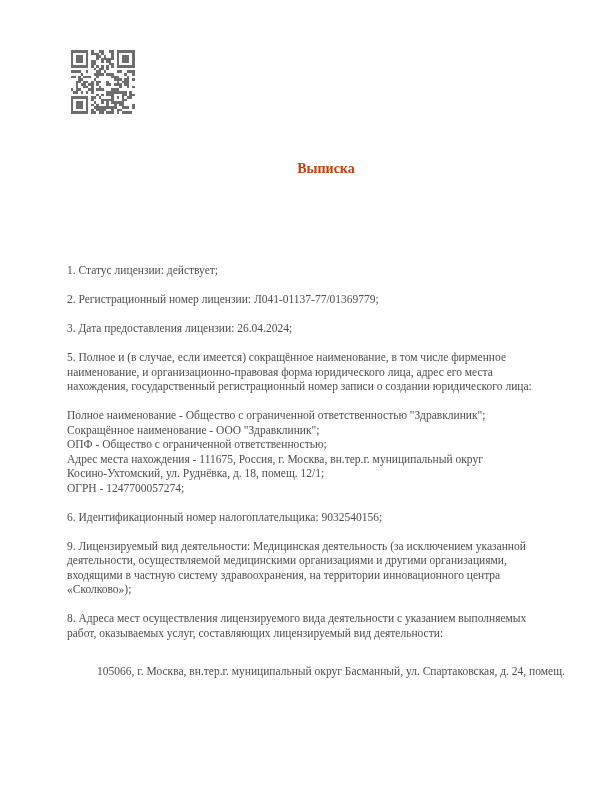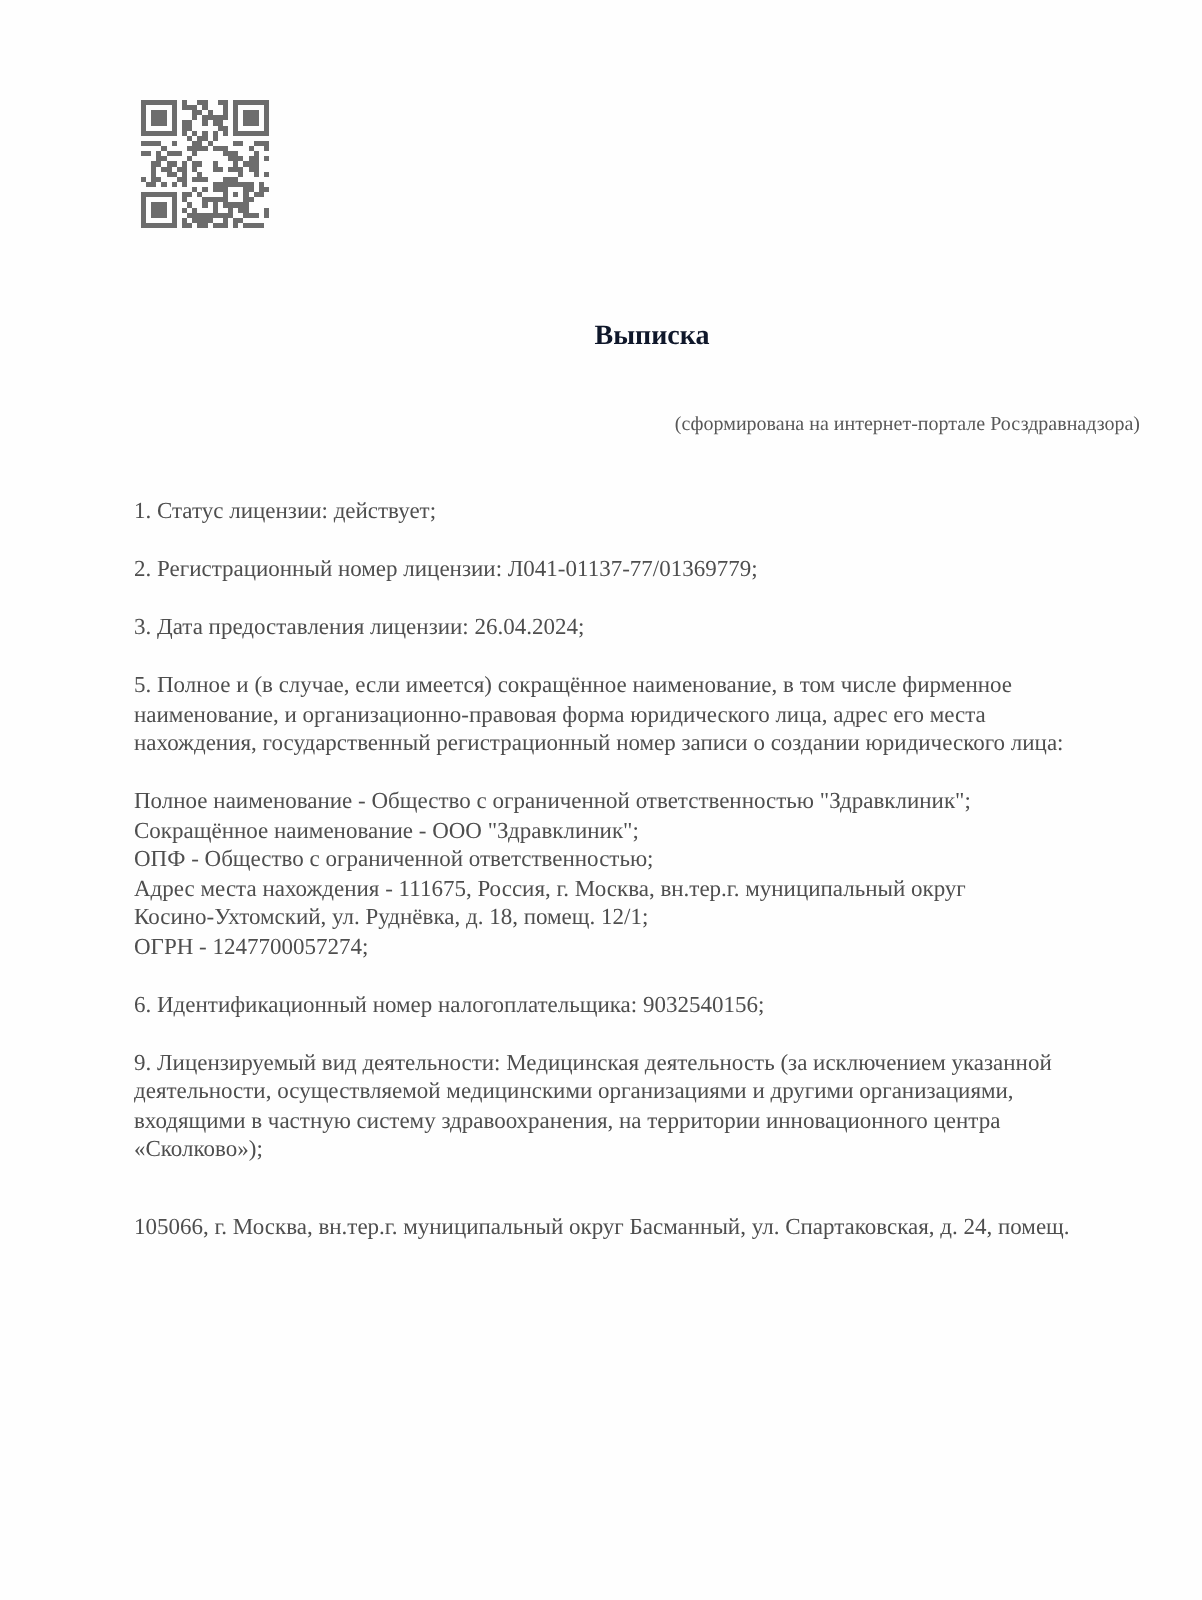--- a/index.html
+++ b/index.html
@@ -22,49 +22,50 @@
     width: 65px;
     height: 64px;
   }
   .qr svg { display: block; width: 100%; height: 100%; }
   .title-block {
     position: absolute;
     left: 66px;
     top: 160px;
     width: 520px;
     text-align: center;
-    color: #0f172a;
+    color: #c2410c;
     font-weight: bold;
     font-size: 14px;
     line-height: 17.5px;
   }
   .subtitle {
     position: absolute;
     right: 31px;
     top: 207px;
     color: #585858;
     font-size: 10px;
     line-height: 12px;
     text-align: right;
   }
   .doc-body {
     position: absolute;
     left: 67px;
-    top: 249px;
+    top: 263px;
     width: 528px;
     color: #4e4e4e;
     font-size: 11.5px;
     line-height: 14.5px;
   }
   .para {
     margin: 0 0 14.5px 0;
     white-space: pre-line;
   }
   .para-address {
     margin-top: 24px;
+    text-align: center;
   }
 </style>
 </head>
 <body>
 
 <div class="page">
 
   <div class="qr" aria-hidden="true">
       <svg viewBox="0 0 25 25" shape-rendering="crispEdges" xmlns="http://www.w3.org/2000/svg">
         <rect x="0" y="0" width="7" height="7" fill="#6d6d6d"></rect>
@@ -274,36 +275,37 @@
         <rect x="21" y="24" width="1" height="1" fill="#6d6d6d"></rect>
         <rect x="22" y="24" width="1" height="1" fill="#6d6d6d"></rect>
         <rect x="23" y="24" width="1" height="1" fill="#6d6d6d"></rect>
       </svg>
     </div>
 
   <div class="title-block">
     <div>Выписка</div>
   </div>
 
-  <div class="subtitle">(сформирована на интернет-портале Росздравнадзора)</div>
 
   <div class="doc-body">
     <p class="para">1. Статус лицензии: действует;</p>
     <p class="para">2. Регистрационный номер лицензии: Л041-01137-77/01369779;</p>
     <p class="para">3. Дата предоставления лицензии: 26.04.2024;</p>
     <p class="para">5. Полное и (в случае, если имеется) сокращённое наименование, в том числе фирменное
 наименование, и организационно-правовая форма юридического лица, адрес его места
 нахождения, государственный регистрационный номер записи о создании юридического лица:</p>
     <p class="para">Полное наименование - Общество с ограниченной ответственностью "Здравклиник";
 Сокращённое наименование - ООО "Здравклиник";
 ОПФ - Общество с ограниченной ответственностью;
 Адрес места нахождения - 111675, Россия, г. Москва, вн.тер.г. муниципальный округ
 Косино-Ухтомский, ул. Руднёвка, д. 18, помещ. 12/1;
 ОГРН - 1247700057274;</p>
     <p class="para">6. Идентификационный номер налогоплательщика: 9032540156;</p>
     <p class="para">9. Лицензируемый вид деятельности: Медицинская деятельность (за исключением указанной
 деятельности, осуществляемой медицинскими организациями и другими организациями,
 входящими в частную систему здравоохранения, на территории инновационного центра
 «Сколково»);</p>
+    <p class="para">8. Адреса мест осуществления лицензируемого вида деятельности с указанием выполняемых
+работ, оказываемых услуг, составляющих лицензируемый вид деятельности:</p>
     <p class="para para-address">105066, г. Москва, вн.тер.г. муниципальный округ Басманный, ул. Спартаковская, д. 24, помещ.</p>
   </div>
 
 </div>
 
 </body></html>

